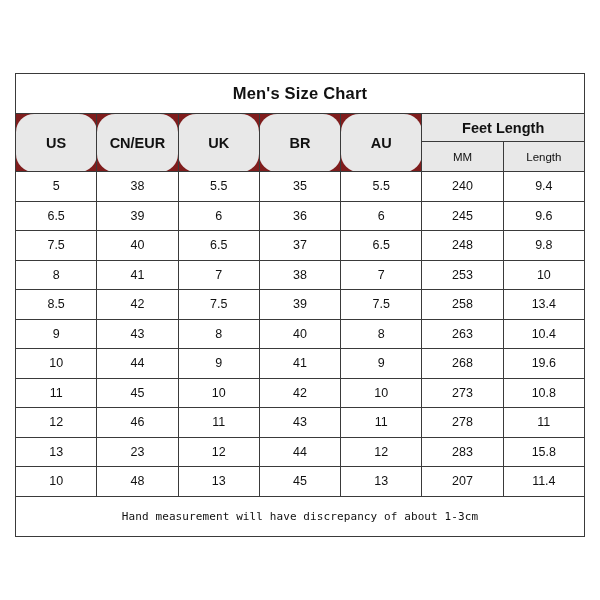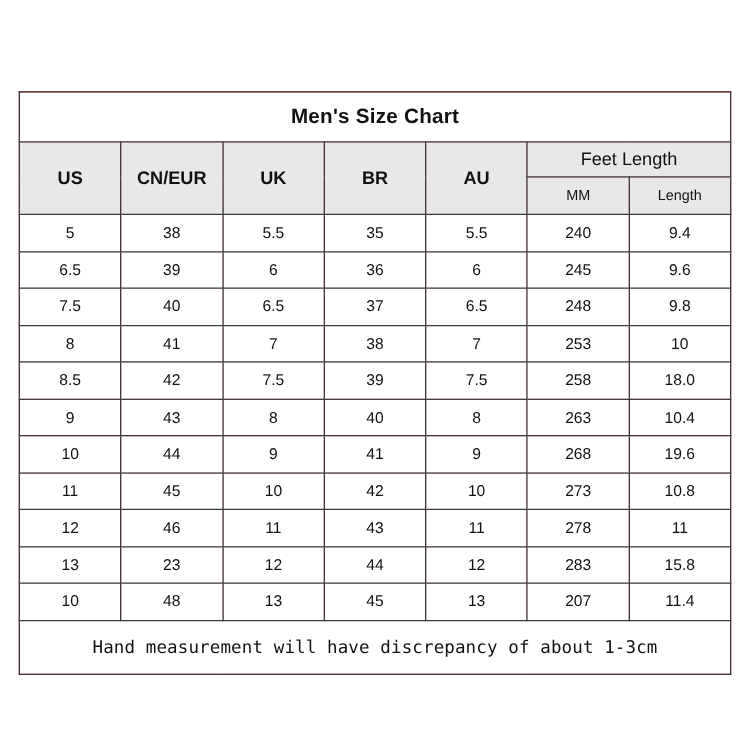--- a/index.html
+++ b/index.html
@@ -20,63 +20,64 @@
   .chart-wrap {
     position: absolute;
     left: 15px;
     top: 73px;
     width: 570px;
   }
   table.size-chart {
     width: 570px;
     border-collapse: collapse;
     table-layout: fixed;
-    background: #ef4444;
+    background: #7f1d1d;
   }
   table.size-chart td, table.size-chart th {
     border: 1px solid #3a3a3a;
     text-align: center;
     vertical-align: middle;
     color: #111111;
   }
   .title-cell {
     font-size: 16.5px;
     font-weight: bold;
     padding: 10px 0 10px 0;
     background: #ffffff;
     letter-spacing: 0.2px;
   }
   .hdr {
     background: #e8e8e8;
     font-weight: bold;
     font-size: 14.5px;
+    border-radius: 18px;
   }
   .hdr-main {
     height: 53px;
   }
   .feet-top {
     background: #e8e8e8;
-    font-weight: normal;
+    font-weight: bold;
     font-size: 14.5px;
     height: 25px;
   }
   .feet-sub {
     background: #e8e8e8;
     font-weight: normal;
     font-size: 11.5px;
     height: 27px;
   }
   td.data {
     font-size: 12.5px;
     height: 26.5px;
     background: #ffffff;
   }
   .note-cell {
     font-family: "DejaVu Sans Mono", monospace;
-    font-size: 14px;
+    font-size: 11px;
     padding: 13px 0 13px 0;
     background: #ffffff;
     letter-spacing: 0.1px;
   }
 </style>
 </head>
 <body>
 
 <div id="page">
   <div class="chart-wrap">
@@ -134,21 +135,21 @@
           <td class="data">253</td>
           <td class="data">10</td>
         </tr>
         <tr>
           <td class="data">8.5</td>
           <td class="data">42</td>
           <td class="data">7.5</td>
           <td class="data">39</td>
           <td class="data">7.5</td>
           <td class="data">258</td>
-          <td class="data">18.0</td>
+          <td class="data">13.4</td>
         </tr>
         <tr>
           <td class="data">9</td>
           <td class="data">43</td>
           <td class="data">8</td>
           <td class="data">40</td>
           <td class="data">8</td>
           <td class="data">263</td>
           <td class="data">10.4</td>
         </tr>

